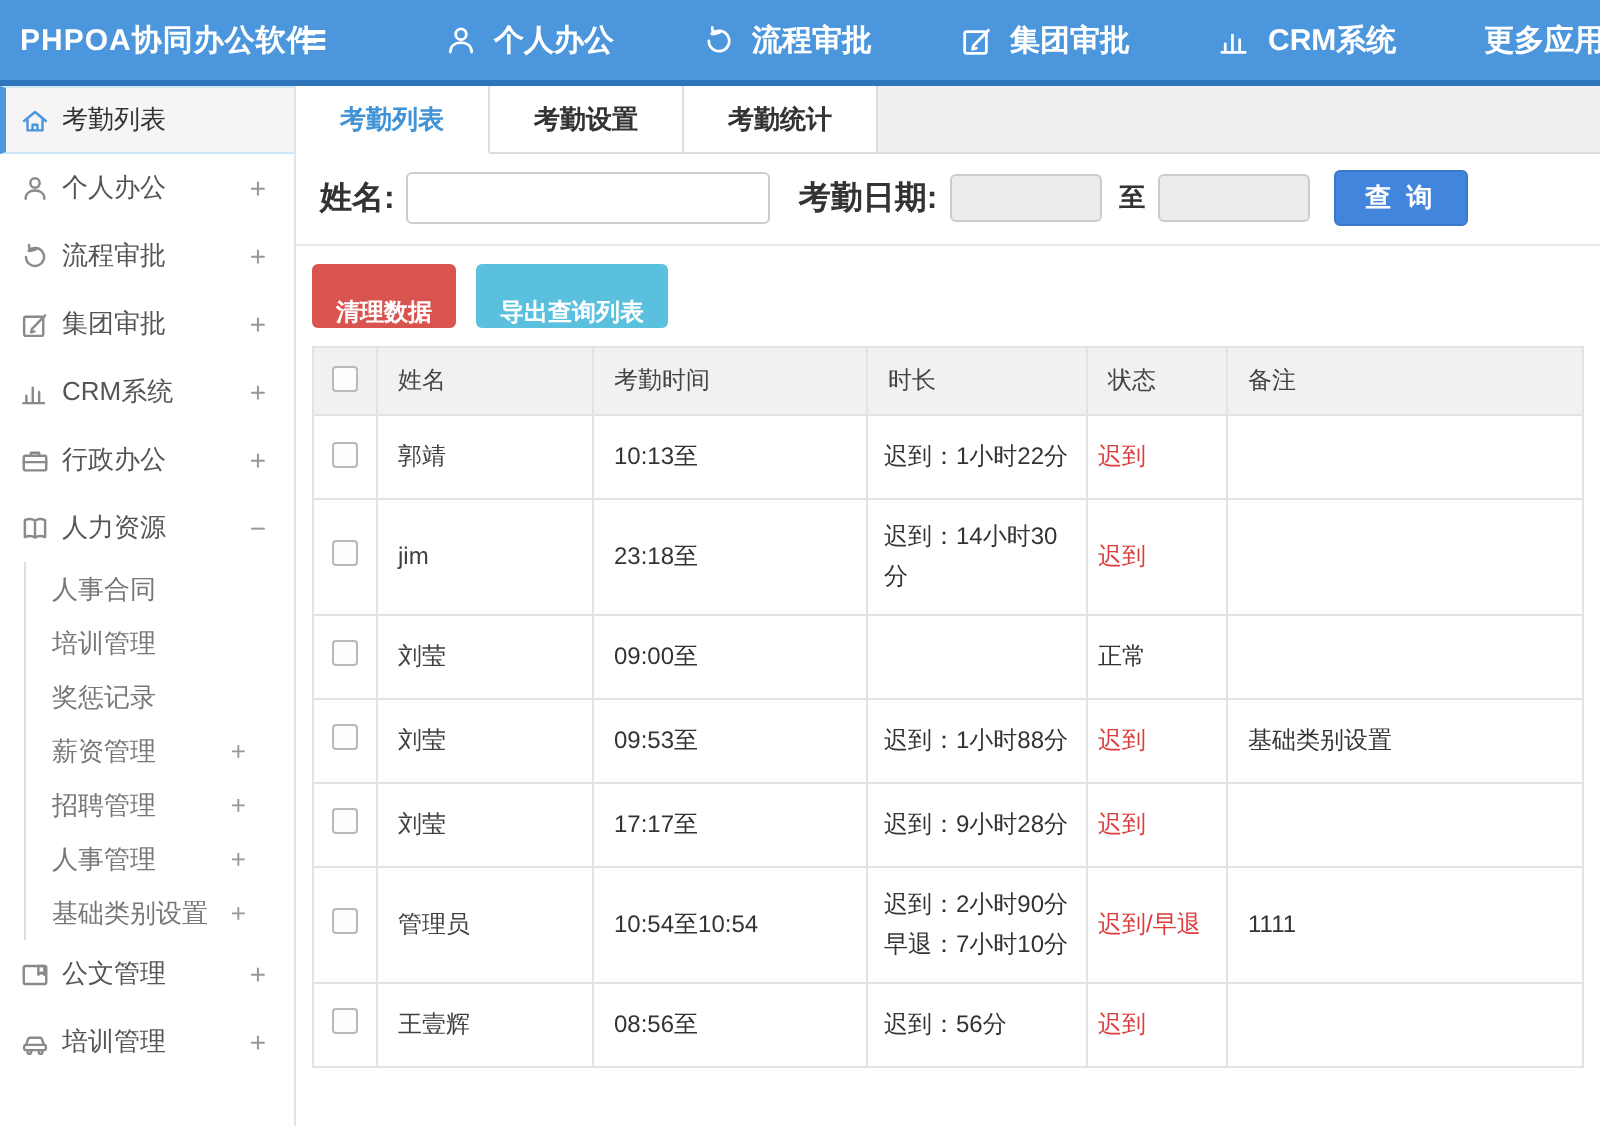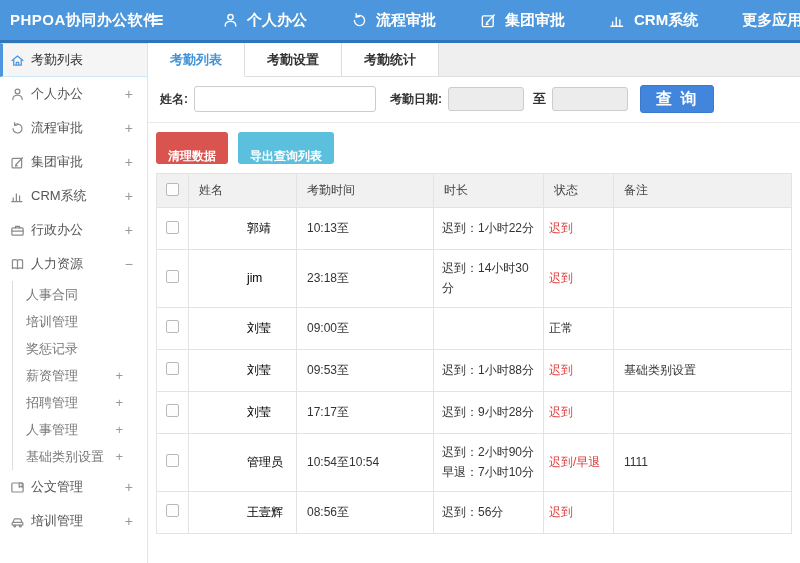--- a/index.html
+++ b/index.html
@@ -42,29 +42,29 @@
   .main { flex:1; min-width:0; background:#fff; }
   .tabbar { height:34px; background:#efefef; border-bottom:1px solid #ddd;
     display:flex; align-items:stretch; }
   .tab { background:#fff; border-right:1px solid #ddd; padding:0 22px;
     line-height:33px; font-size:13px; font-weight:bold; color:#333; cursor:pointer;
     white-space:nowrap; }
   .tab.active { color:#4193d6; border-bottom:1px solid #fff; margin-bottom:-1px; }
 
   .filter-row { display:flex; align-items:center; padding:8px 8px 9px 12px;
     border-bottom:1px solid #e9e9e9; }
-  .flabel { font-size:12px; font-weight:bold; color:#333; white-space:nowrap; }
+  .flabel { font-size:16px; font-weight:bold; color:#333; white-space:nowrap; }
   .name-input { width:182px; height:26px; margin-left:6px; border:1px solid #ccc;
     border-radius:3px; background:#fff; padding:0 6px; font-size:12px; }
   .date-label { margin-left:14px; }
   .date-input { width:76px; height:24px; margin-left:6px; border:1px solid #ccc;
     border-radius:3px; background:#ececec; padding:0 5px; font-size:12px; }
   .to-label { margin-left:9px; font-size:13px; font-weight:bold; color:#333; }
   .query-btn { margin-left:12px; height:28px; padding:0 15px; background:#4285dd;
-    color:#fff; border:1px solid #3a79cc; border-radius:3px; font-size:16px;
+    color:#fff; border:1px solid #3a79cc; border-radius:3px; font-size:13px;
     font-weight:bold; cursor:pointer; letter-spacing:2px; }
 
   .actions-row { padding:9px 8px; display:flex; gap:10px; }
   .btn { height:26px; padding:16px 12px; border:none; border-radius:3px; color:#fff;
     font-size:12px; font-weight:bold; cursor:pointer; white-space:nowrap; }
   .btn-clear { background:#d9534f; }
   .btn-export { background:#5bc0de; }
 
   
   .grid-wrap { margin:0 8px; }
@@ -73,22 +73,22 @@
   th, td { border:1px solid #e3e3e3; text-align:left; vertical-align:middle; }
   thead th { background:#f1f1f1; font-weight:normal; color:#444;
     padding:8px 10px; }
   td { padding:12px 10px; }
   col.c-check { width:32px; }  col.c-name { width:108px; }
   col.c-time { width:137px; }  col.c-dur { width:110px; }
   col.c-status { width:70px; }
   .cell-check { text-align:center; padding:8px 4px; }
   .cb { display:inline-block; width:13px; height:13px; border:1px solid #b9b9b9;
     border-radius:2px; background:#fdfdfd; cursor:pointer; }
-  td.cell-name a { color:#000000; text-decoration:none; cursor:pointer;
-    white-space:nowrap;margin-left:48px; }
+  td.cell-name a { color:#404040; text-decoration:none; cursor:pointer;
+    white-space:nowrap; }
   td.cell-dur { padding:8px 4px 8px 8px; white-space:pre-line; line-height:1.7; }
   td.cell-status { padding:8px 5px; white-space:nowrap; }
   td.cell-status.late { color:#dd3c3c; }
   td.cell-status.normal { color:#333; }
 </style>
 </head>
 <body>
 
 <div class="topbar">
   <div class="brand">PHPOA协同办公软件</div>

